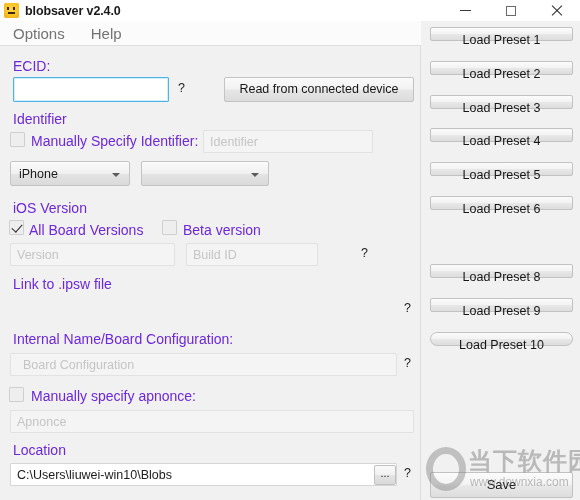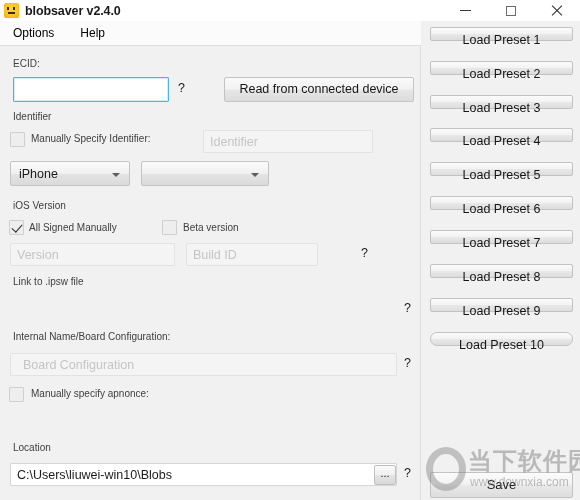--- a/index.html
+++ b/index.html
@@ -99,40 +99,40 @@
     position: absolute;
     left: 0; top: 21px;
     width: 421px; height: 25px;
     background: #fbfbfb;
     border-bottom: 1px solid #dedede;
     display: flex;
     align-items: center;
     padding-left: 13px;
   }
   .menu-item {
-    font-size: 12px;
-    color: #000000;
+    font-size: 15px;
+    color: #737373;
     margin-right: 26px;
     line-height: 25px;
     cursor: default;
   }
 
   
   .left-panel {
     position: absolute;
     left: 0; top: 46px;
     width: 421px; height: 454px;
     background: #f1f1f1;
     border-right: 1px solid #dcdcdc;
   }
 
   .label {
     position: absolute;
-    font-size: 10px;
-    color: #404040;
+    font-size: 14px;
+    color: #6d28d9;
     white-space: nowrap;
   }
 
   .field {
     position: absolute;
     background: #fdfdfd;
     border: 1px solid #d6d6d6;
     font-family: "Liberation Sans", sans-serif;
     font-size: 12.5px;
     color: #1b1b1b;
@@ -331,51 +331,51 @@
       <span>iPhone</span>
       <span class="arrow"></span>
     </div>
     <div class="combo" style="left:141px; top:115px; width:128px;">
       <span></span>
       <span class="arrow"></span>
     </div>
 
     <div class="label" style="left:13px; top:154px;">iOS Version</div>
     <div class="checkbox checked" style="left:9px; top:174px;"></div>
-    <div class="label" style="left:29px; top:176px;">All Signed Manually</div>
+    <div class="label" style="left:29px; top:176px;">All Board Versions</div>
     <div class="checkbox" style="left:162px; top:174px;"></div>
     <div class="label" style="left:183px; top:176px;">Beta version</div>
     <input class="field disabled" style="left: 10px; top: 197px; width: 165px; height: 23px;" placeholder="Version">
     <input class="field disabled" style="left: 186px; top: 197px; width: 132px; height: 23px;" placeholder="Build ID">
     <div class="help" style="left:361px; top:200px;">?</div>
 
     <div class="label" style="left:13px; top:230px;">Link to .ipsw file</div>
     <div class="help" style="left:404px; top:255px;">?</div>
 
     <div class="label" style="left:13px; top:285px;">Internal Name/Board Configuration:</div>
     <input class="field disabled" style="left: 10px; top: 307px; width: 387px; height: 23px; padding-left: 12px;" placeholder="Board Configuration">
     <div class="help" style="left:404px; top:310px;">?</div>
 
     <div class="checkbox" style="left:9px; top:341px;"></div>
     <div class="label" style="left:31px; top:342px;">Manually specify apnonce:</div>
+    <input class="field disabled" style="left: 10px; top: 364px; width: 404px; height: 23px;" placeholder="Apnonce">
 
     <div class="label" style="left:13px; top:396px;">Location</div>
     <input class="field" style="left: 10px; top: 417px; width: 387px; height: 23px; background: rgb(255, 255, 255);" value="C:\Users\liuwei-win10\Blobs">
     <div class="browse-btn" style="left:374px; top:419px;">...</div>
     <div class="help" style="left:404px; top:420px;">?</div>
   </div>
 
   <div class="right-panel">
     <div class="preset-btn" style="top:6px;">Load Preset 1</div>
     <div class="preset-btn" style="top:40px;">Load Preset 2</div>
     <div class="preset-btn" style="top:74px;">Load Preset 3</div>
     <div class="preset-btn" style="top:107px;">Load Preset 4</div>
     <div class="preset-btn" style="top:141px;">Load Preset 5</div>
     <div class="preset-btn" style="top:175px;">Load Preset 6</div>
-    <div class="preset-btn" style="top:209px;">Load Preset 7</div>
     <div class="preset-btn" style="top:243px;">Load Preset 8</div>
     <div class="preset-btn" style="top:277px;">Load Preset 9</div>
     <div class="preset-btn" style="top:311px;border-radius:12px;">Load Preset 10</div>
 
     <div class="save-btn">Save</div>
   </div>
 
   <div class="watermark">
     <div class="wm-ring"></div>
     <div class="wm-cn">当下软件园</div>

